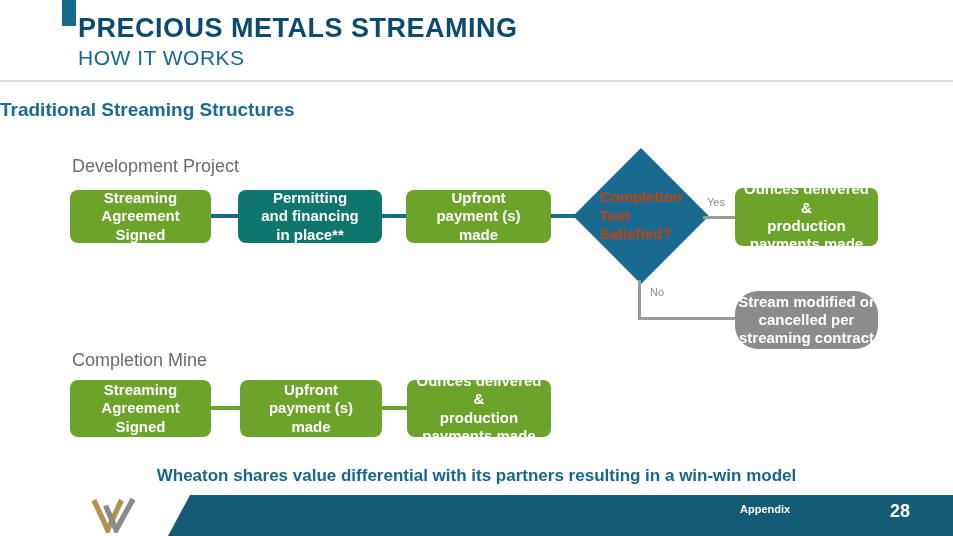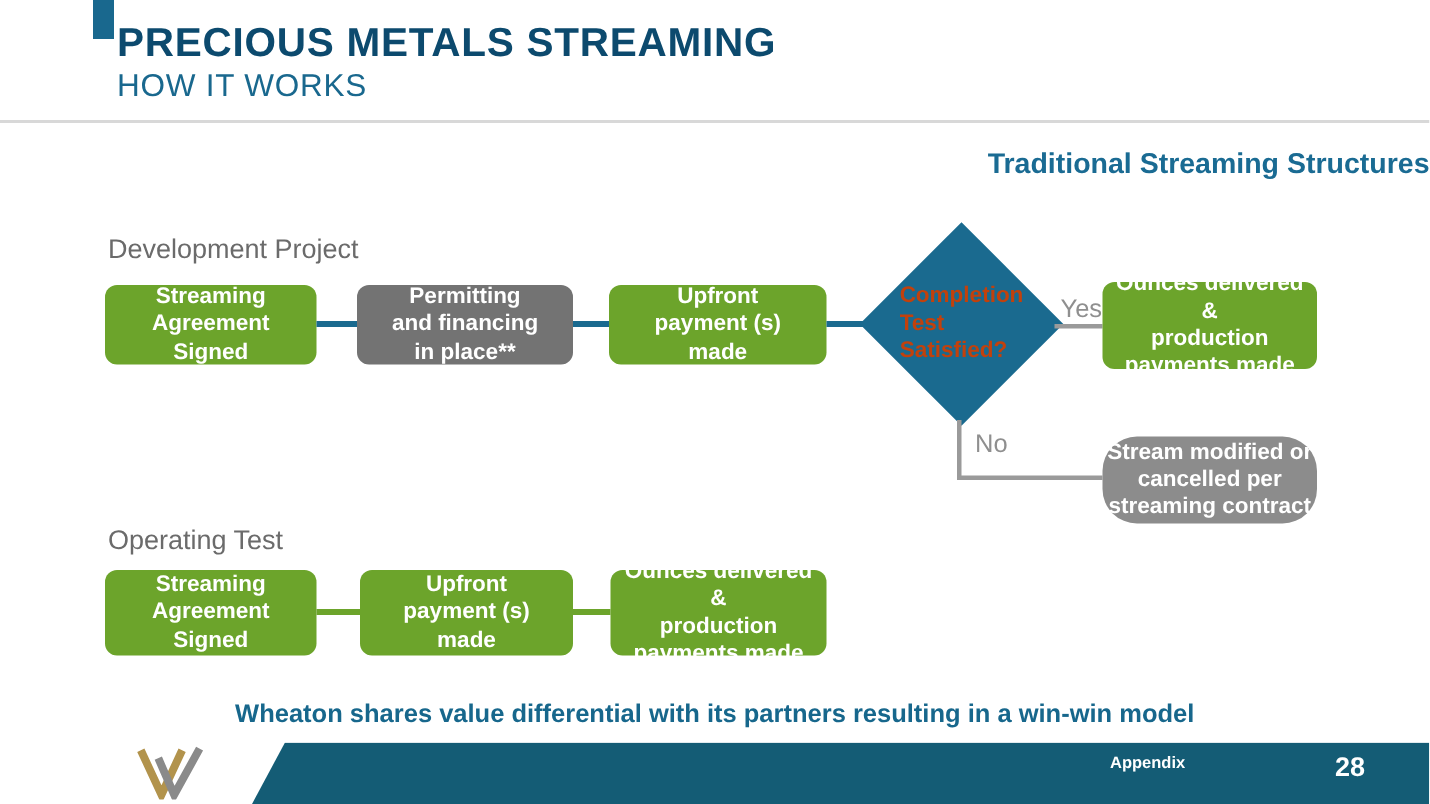--- a/index.html
+++ b/index.html
@@ -9,51 +9,51 @@
     -webkit-font-smoothing:antialiased;
   }
   .abs{position:absolute;}
 
   
   .accent-bar{left:62px;top:0;width:14px;height:26px;background:#19688e;}
   .page-title{left:78px;top:13px;font-size:27px;font-weight:700;color:#0c4a6e;letter-spacing:.5px;}
   .page-subtitle{left:78px;top:46px;font-size:21px;font-weight:400;color:#19688e;letter-spacing:.5px;}
   .divider{left:0;top:80px;width:953px;height:2px;background:#d8d8d8;}
 
-  .section-heading{left:0;top:99px;width:953px;text-align:right;font-size:19px;font-weight:700;color:#1a6b93;}
+  .section-heading{left:0;top:99px;width:953px;text-align:left;font-size:19px;font-weight:700;color:#1a6b93;}
 
   .flow-label{font-size:18px;color:#6b6b6b;}
 
   
   .fbox{
     border-radius:8px;color:#fff;font-weight:700;font-size:15px;line-height:1.22;
     display:flex;align-items:center;justify-content:center;text-align:center;
     white-space:pre-line;padding:2px;box-sizing:border-box;
   }
   .green{background:#6ca42b;}
-  .blue{background:#737373;}
+  .blue{background:#0f766e;}
   .gray{background:#8c8c8c;border-radius:23px;}
 
   .conn{height:4px;background:#1a6a8f;}
   .conn-green{height:4px;background:#6ca42b;}
   .conn-gray-h{height:3px;background:#9a9a9a;}
   .conn-gray-v{width:3px;background:#9a9a9a;}
 
   
   .diamond-wrap{left:573px;top:148px;width:136px;height:136px;}
   .diamond-shape{
     position:absolute;left:20px;top:20px;width:96px;height:96px;
     background:#1a6a8f;transform:rotate(45deg);
   }
   .diamond-text{
     position:absolute;left:0;top:0;width:136px;height:136px;
     display:flex;align-items:center;justify-content:center;text-align:left;
     color:#c2410c;font-weight:700;font-size:15px;line-height:1.25;white-space:pre-line;
   }
-  .branch-label{font-size:17px;color:#8f8f8f;}
+  .branch-label{font-size:11px;color:#8f8f8f;}
 
   .footnote{left:0;top:466px;width:953px;text-align:center;font-size:17px;font-weight:700;color:#17678c;}
 
   
   .footer-band{
     left:0;top:495px;width:953px;height:41px;background:#145c75;
     clip-path:polygon(190px 0,953px 0,953px 41px,168px 41px);
   }
   .footer-nav{left:740px;top:503px;width:120px;text-align:left;font-size:11px;font-weight:700;color:#ffffff;}
   .footer-page{left:870px;top:501px;width:60px;text-align:center;font-size:18px;font-weight:700;color:#ffffff;}
@@ -97,21 +97,21 @@
 production
 payments made</div>
 
 <div class="abs conn-gray-v" style="left:638px;top:280px;height:40px;"></div>
 <div class="abs branch-label" style="left:650px;top:286px;">No</div>
 <div class="abs conn-gray-h" style="left:638px;top:317px;width:97px;"></div>
 <div class="abs fbox gray" style="left:735px;top:291px;width:143px;height:58px;">Stream modified or
 cancelled per
 streaming contract</div>
 
-<div class="abs flow-label" style="left:72px;top:350px;">Operating Test</div>
+<div class="abs flow-label" style="left:72px;top:350px;">Completion Mine</div>
 
 <div class="abs fbox green" style="left:70px;top:380px;width:141px;height:57px;">Streaming
 Agreement
 Signed</div>
 <div class="abs conn-green" style="left:211px;top:406px;width:29px;"></div>
 <div class="abs fbox green" style="left:240px;top:380px;width:142px;height:57px;">Upfront
 payment (s)
 made</div>
 <div class="abs conn-green" style="left:382px;top:406px;width:25px;"></div>
 <div class="abs fbox green" style="left:407px;top:380px;width:144px;height:57px;">Ounces delivered &amp;

